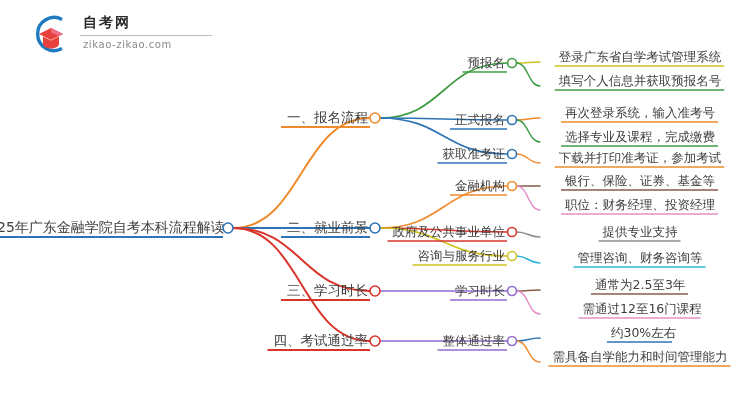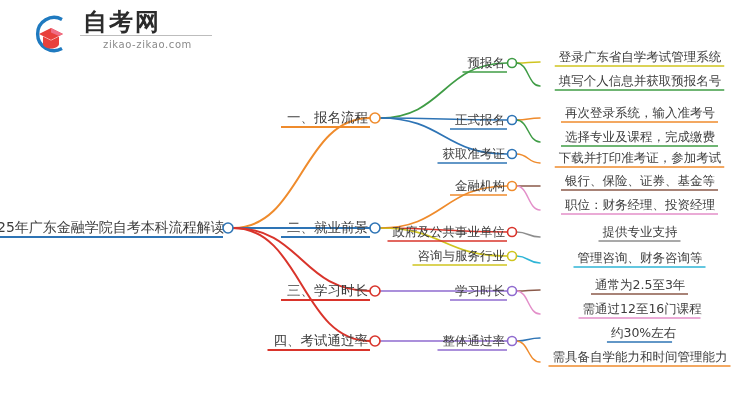--- a/index.html
+++ b/index.html
@@ -31,40 +31,39 @@
     height: 44px;
   }
   #logo .logo-text-wrap {
     position: absolute;
     left: 52px;
     top: 0px;
     width: 132px;
   }
   #logo .logo-cn {
     font-family: "DejaVu Sans", "Liberation Sans", sans-serif;
-    font-size: 24px;
+    font-size: 14px;
     font-weight: bold;
     color: #2b2b2b;
     letter-spacing: 2px;
     line-height: 24px;
     padding-left: 3px;
   }
   #logo .logo-rule {
     height: 1px;
     background: #bdbdbd;
     margin: 1px 0 2px 0;
   }
   #logo .logo-en {
     font-family: "DejaVu Sans", "Liberation Sans", sans-serif;
     font-size: 10px;
     color: #8a8a8a;
     letter-spacing: 0.6px;
     line-height: 13px;
     padding-left: 3px;
-    text-align: center;
   }
 
   
   #map {
     position: absolute;
     left: 0;
     top: 0;
     width: 750px;
     height: 410px;
   }

